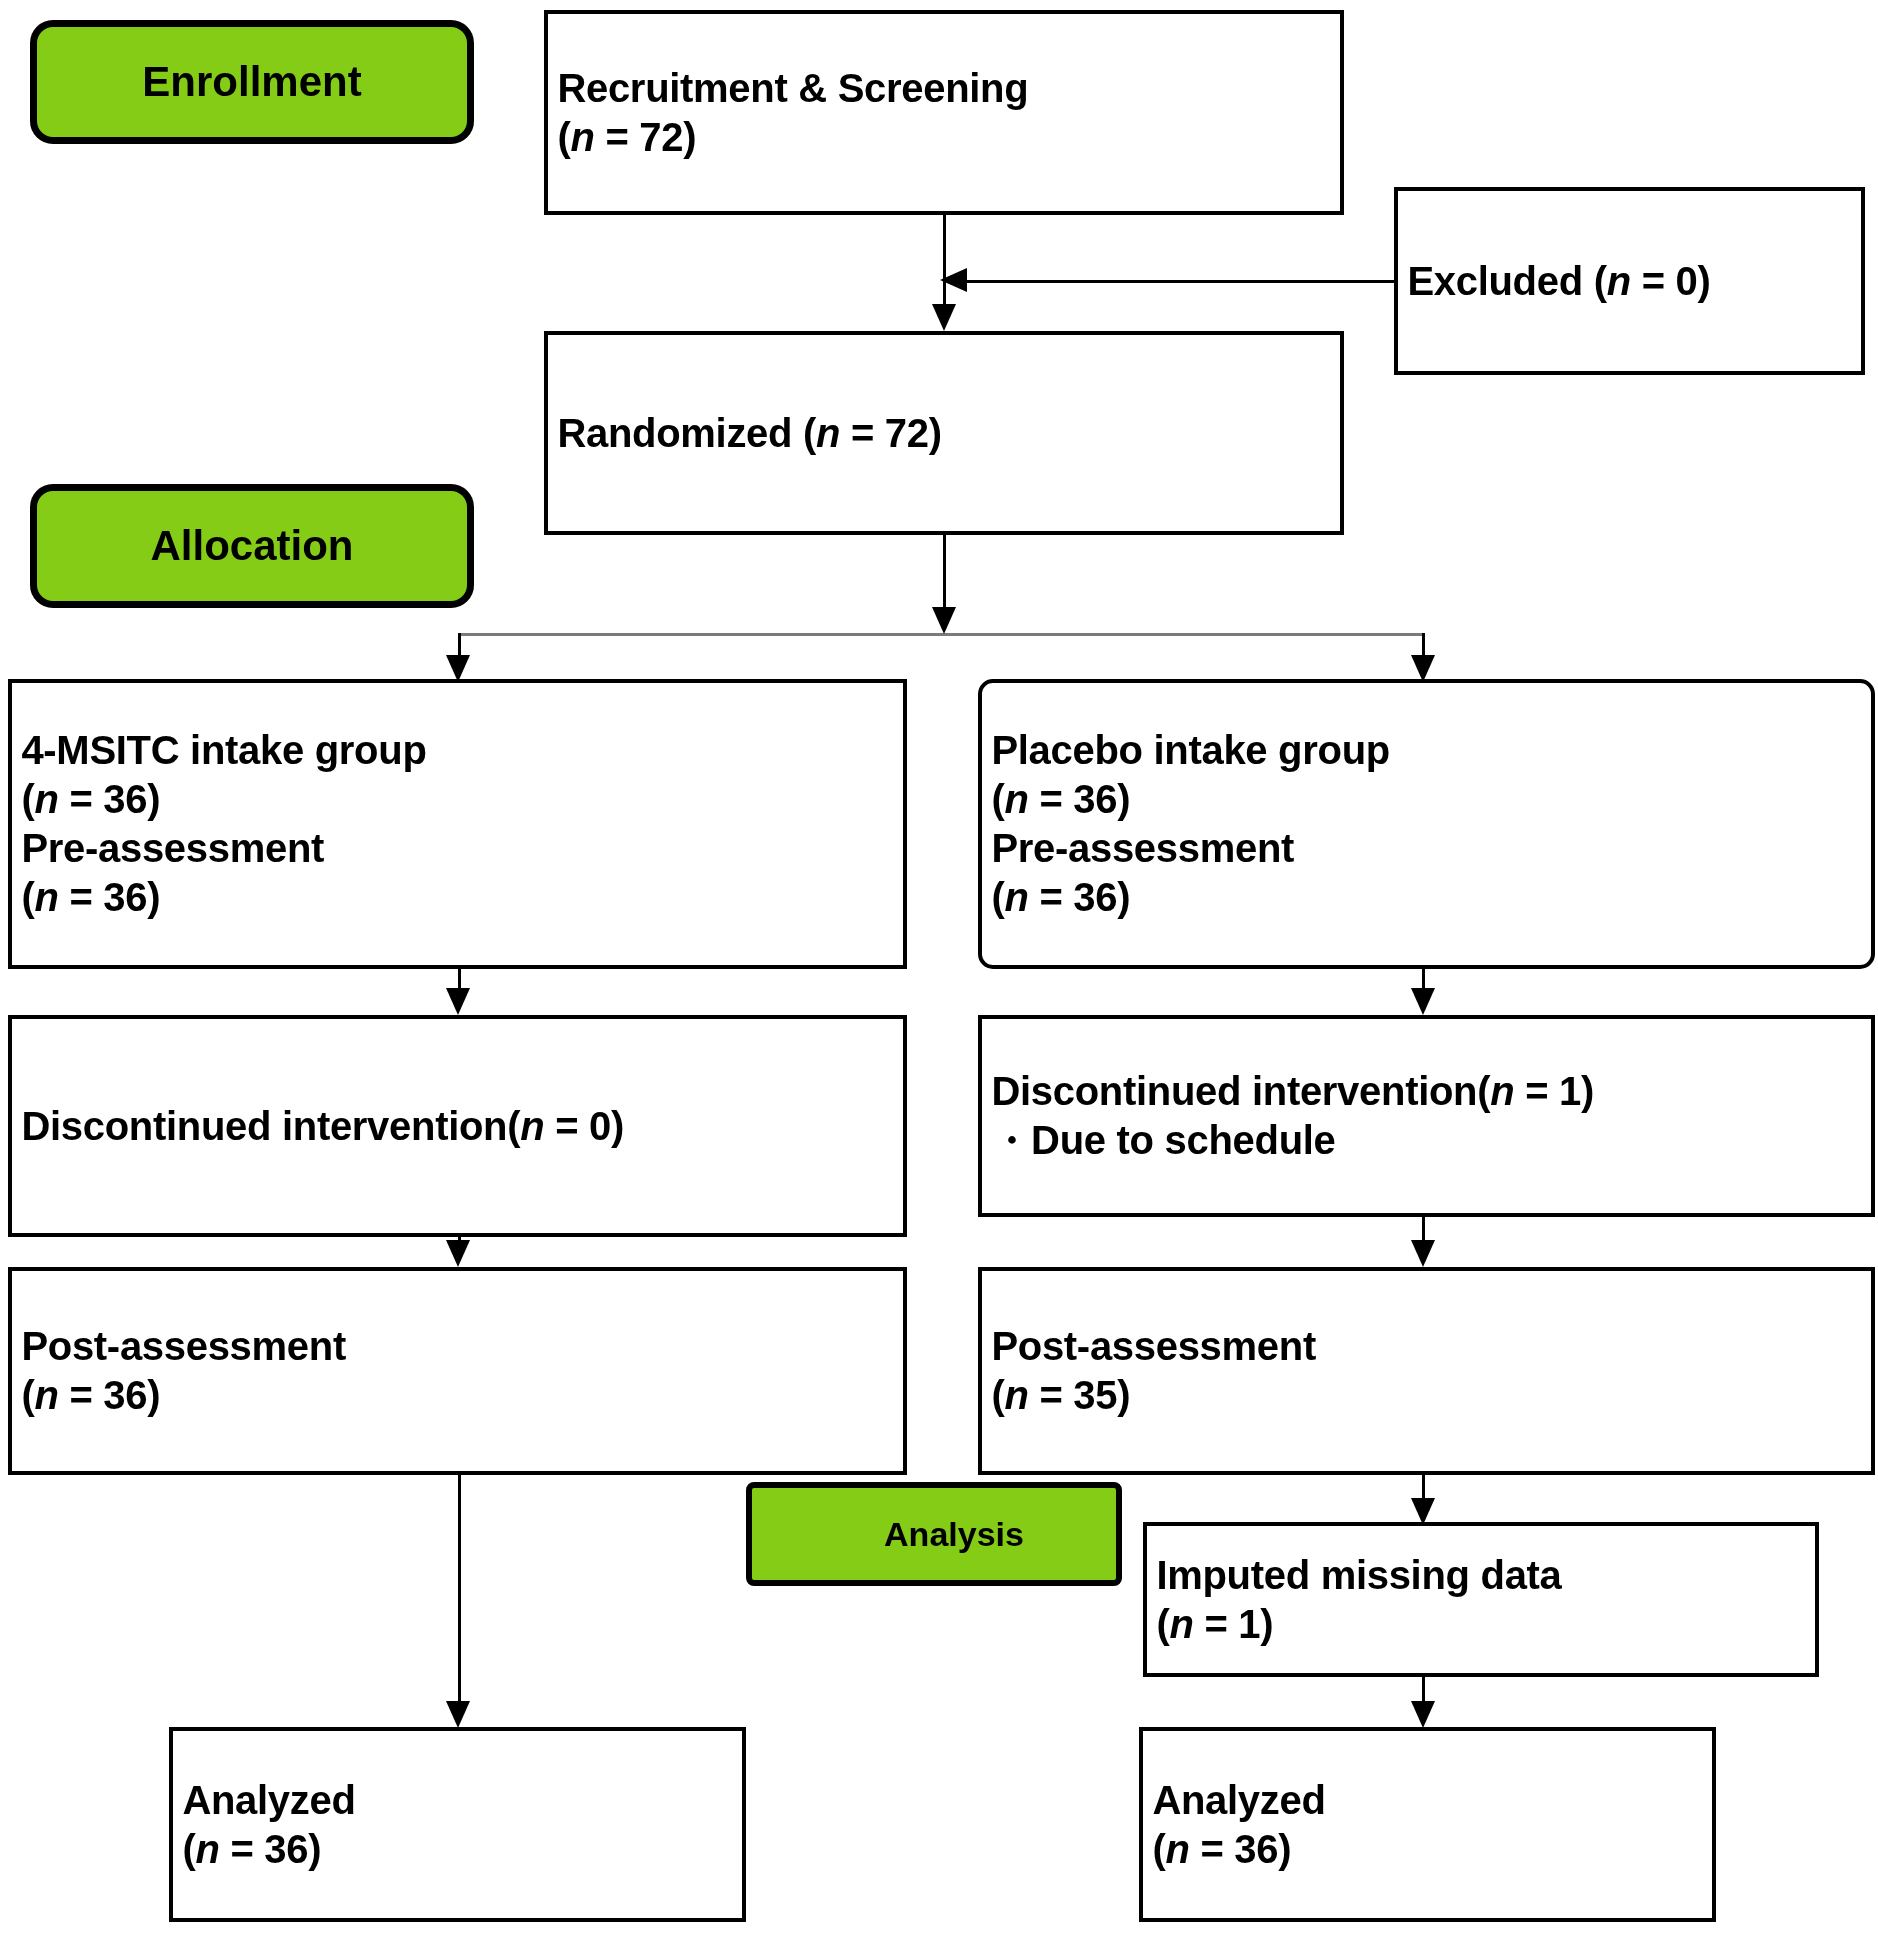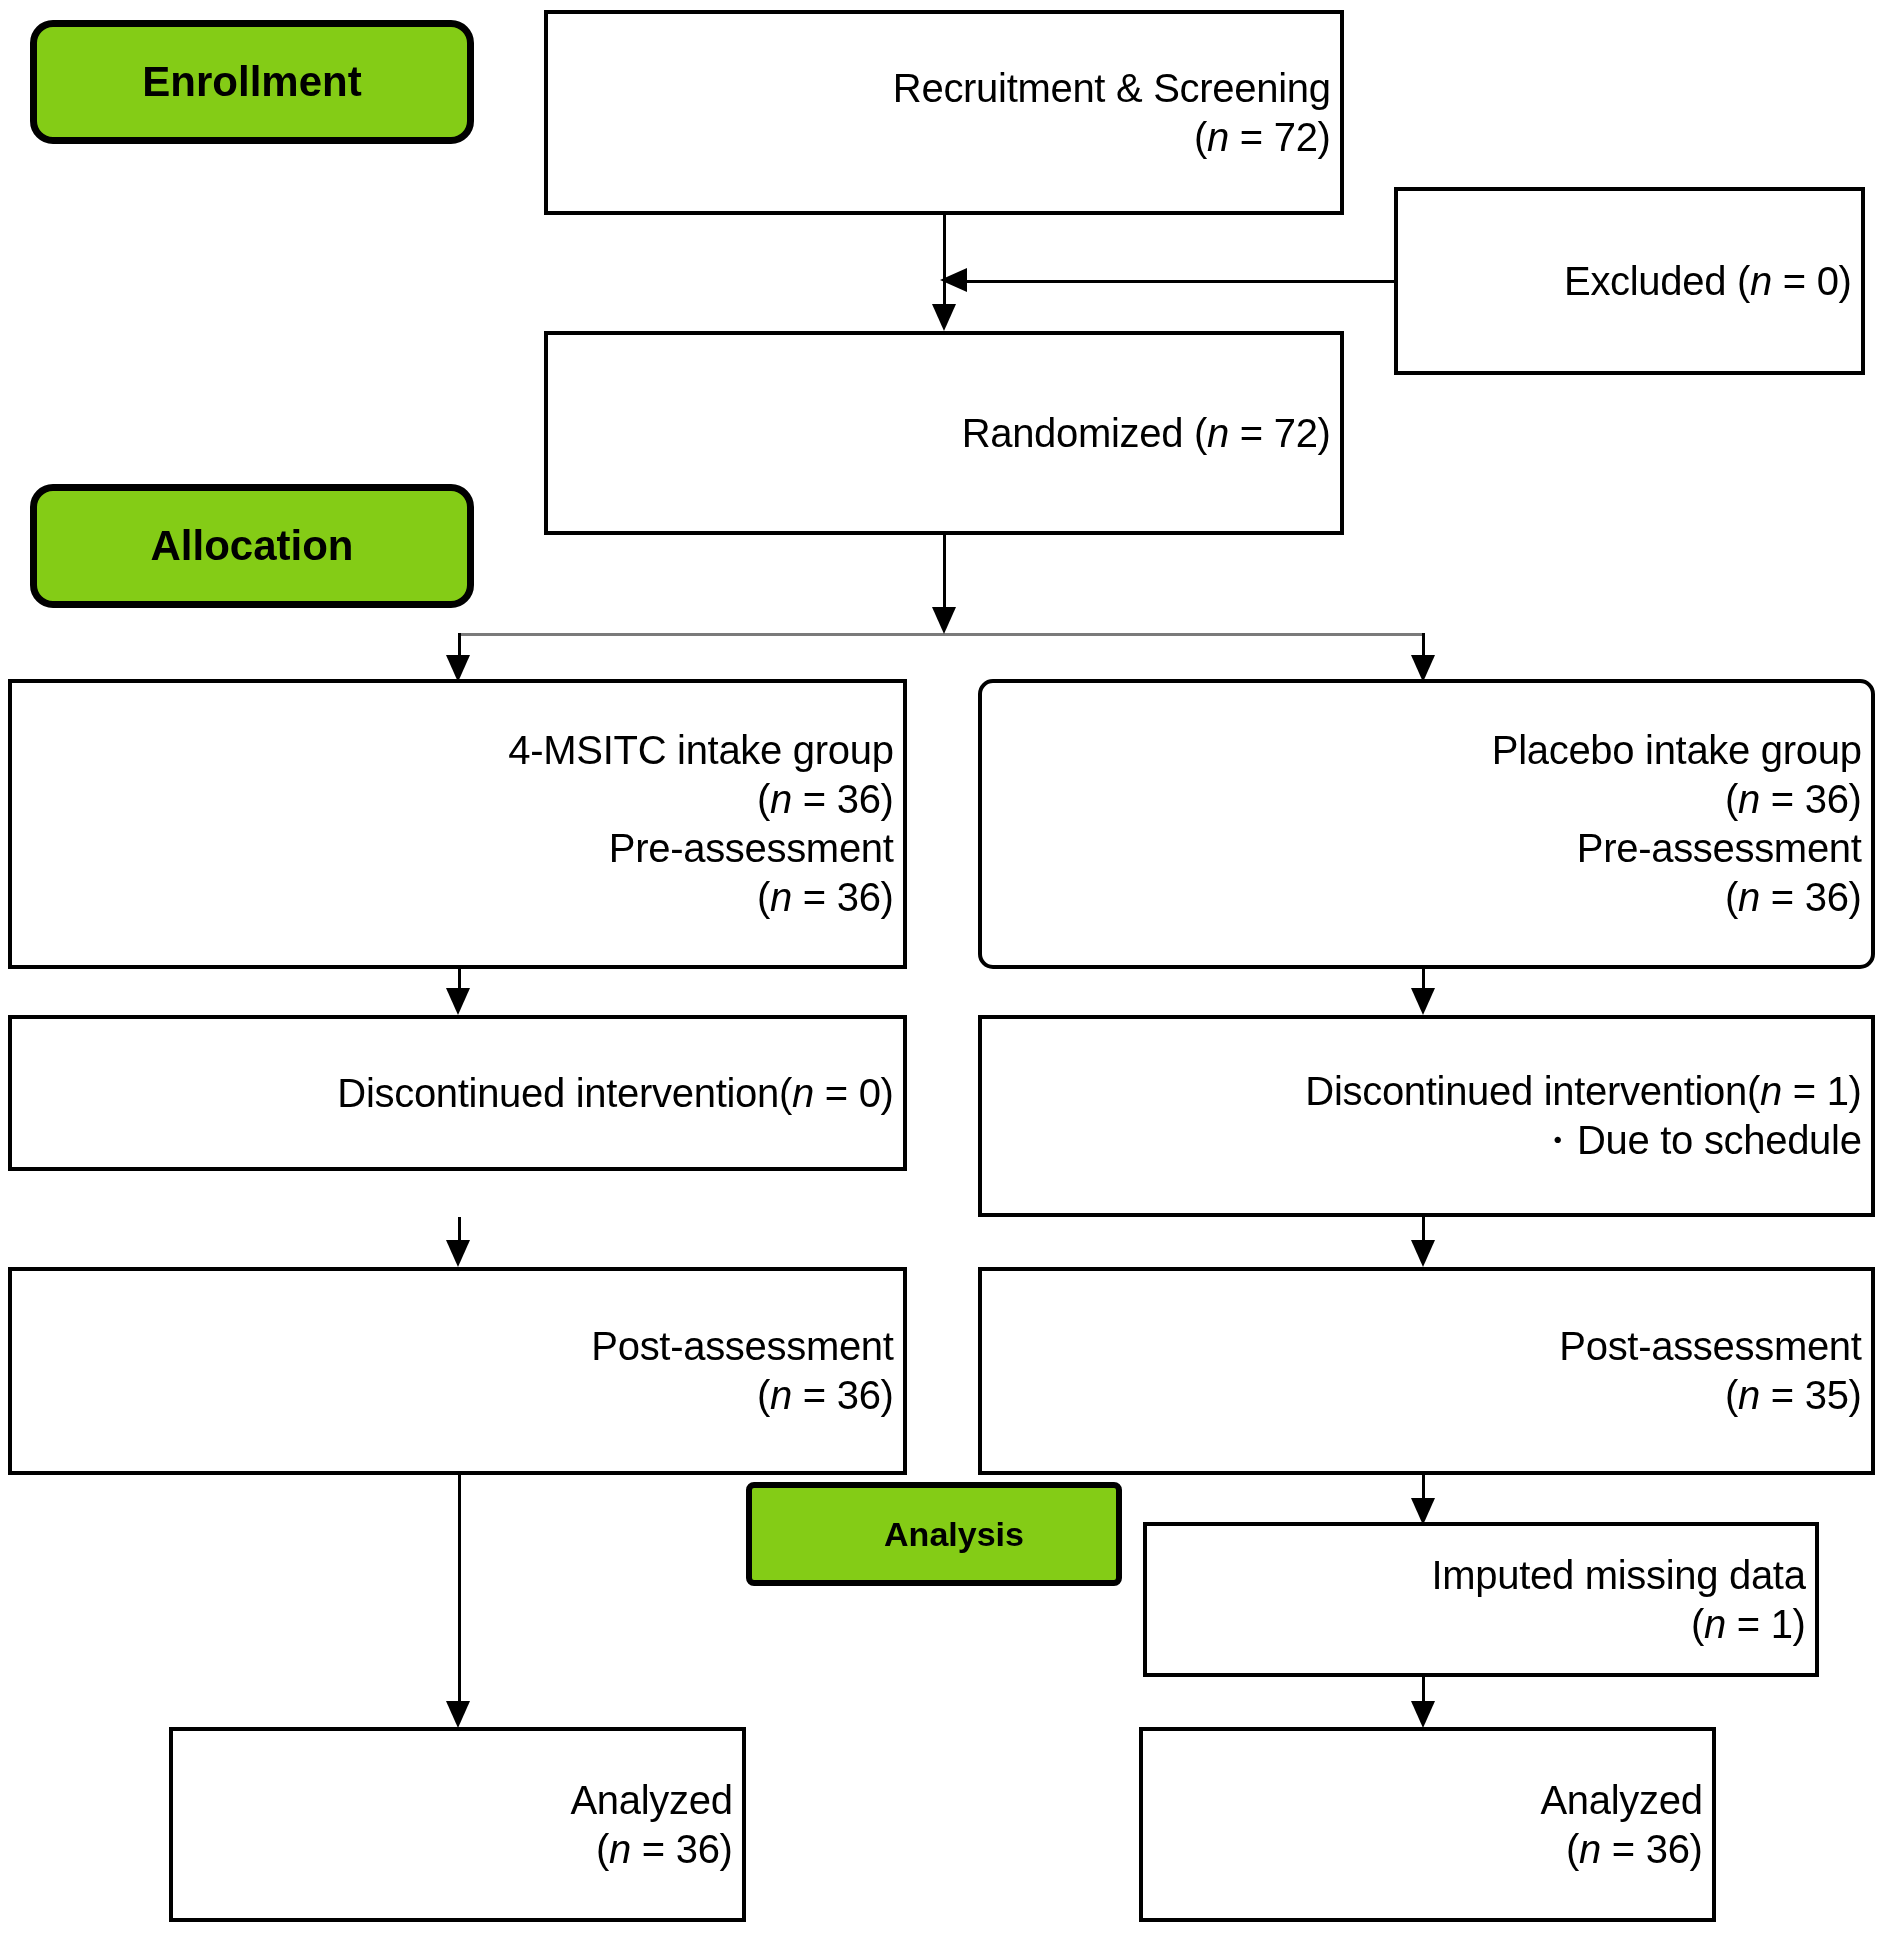--- a/index.html
+++ b/index.html
@@ -18,22 +18,22 @@
   }
   
   .box {
     position: absolute;
     box-sizing: border-box;
     border: 4.7px solid #000000;
     background: #ffffff;
     display: flex;
     align-items: center;
     justify-content: center;
-    text-align: right;
-    font-weight: 400;
+    text-align: left;
+    font-weight: 700;
     font-size: 40px;
     line-height: 1.22;
     letter-spacing: -0.3px;
     z-index: 3;
   }
   .box .inner { width: 100%; padding: 0 9.4px; }
   
   .pill {
     position: absolute;
     box-sizing: border-box;
@@ -166,21 +166,21 @@
       </div>
     </div>
   </div>
 
   <div class="vline" style="left:458px; top:969px; height:23.5px;"></div>
   <div class="arrow-down" style="left:446px; top:988px;"></div>
 
   <div class="vline" style="left:1422px; top:969px; height:23.5px;"></div>
   <div class="arrow-down" style="left:1411px; top:988px;"></div>
 
-  <div class="box" style="left:8px; top:1015px; width:899px; height:156px;">
+  <div class="box" style="left:8px; top:1015px; width:899px; height:222px;">
     <div class="inner">
       <div>
         <span>Discontinued intervention(</span><span class="nv">n</span><span> = 0)</span>
       </div>
     </div>
   </div>
 
   <div class="box" style="left:978px; top:1015px; width:897px; height:202px;">
     <div class="inner">
       <div>

